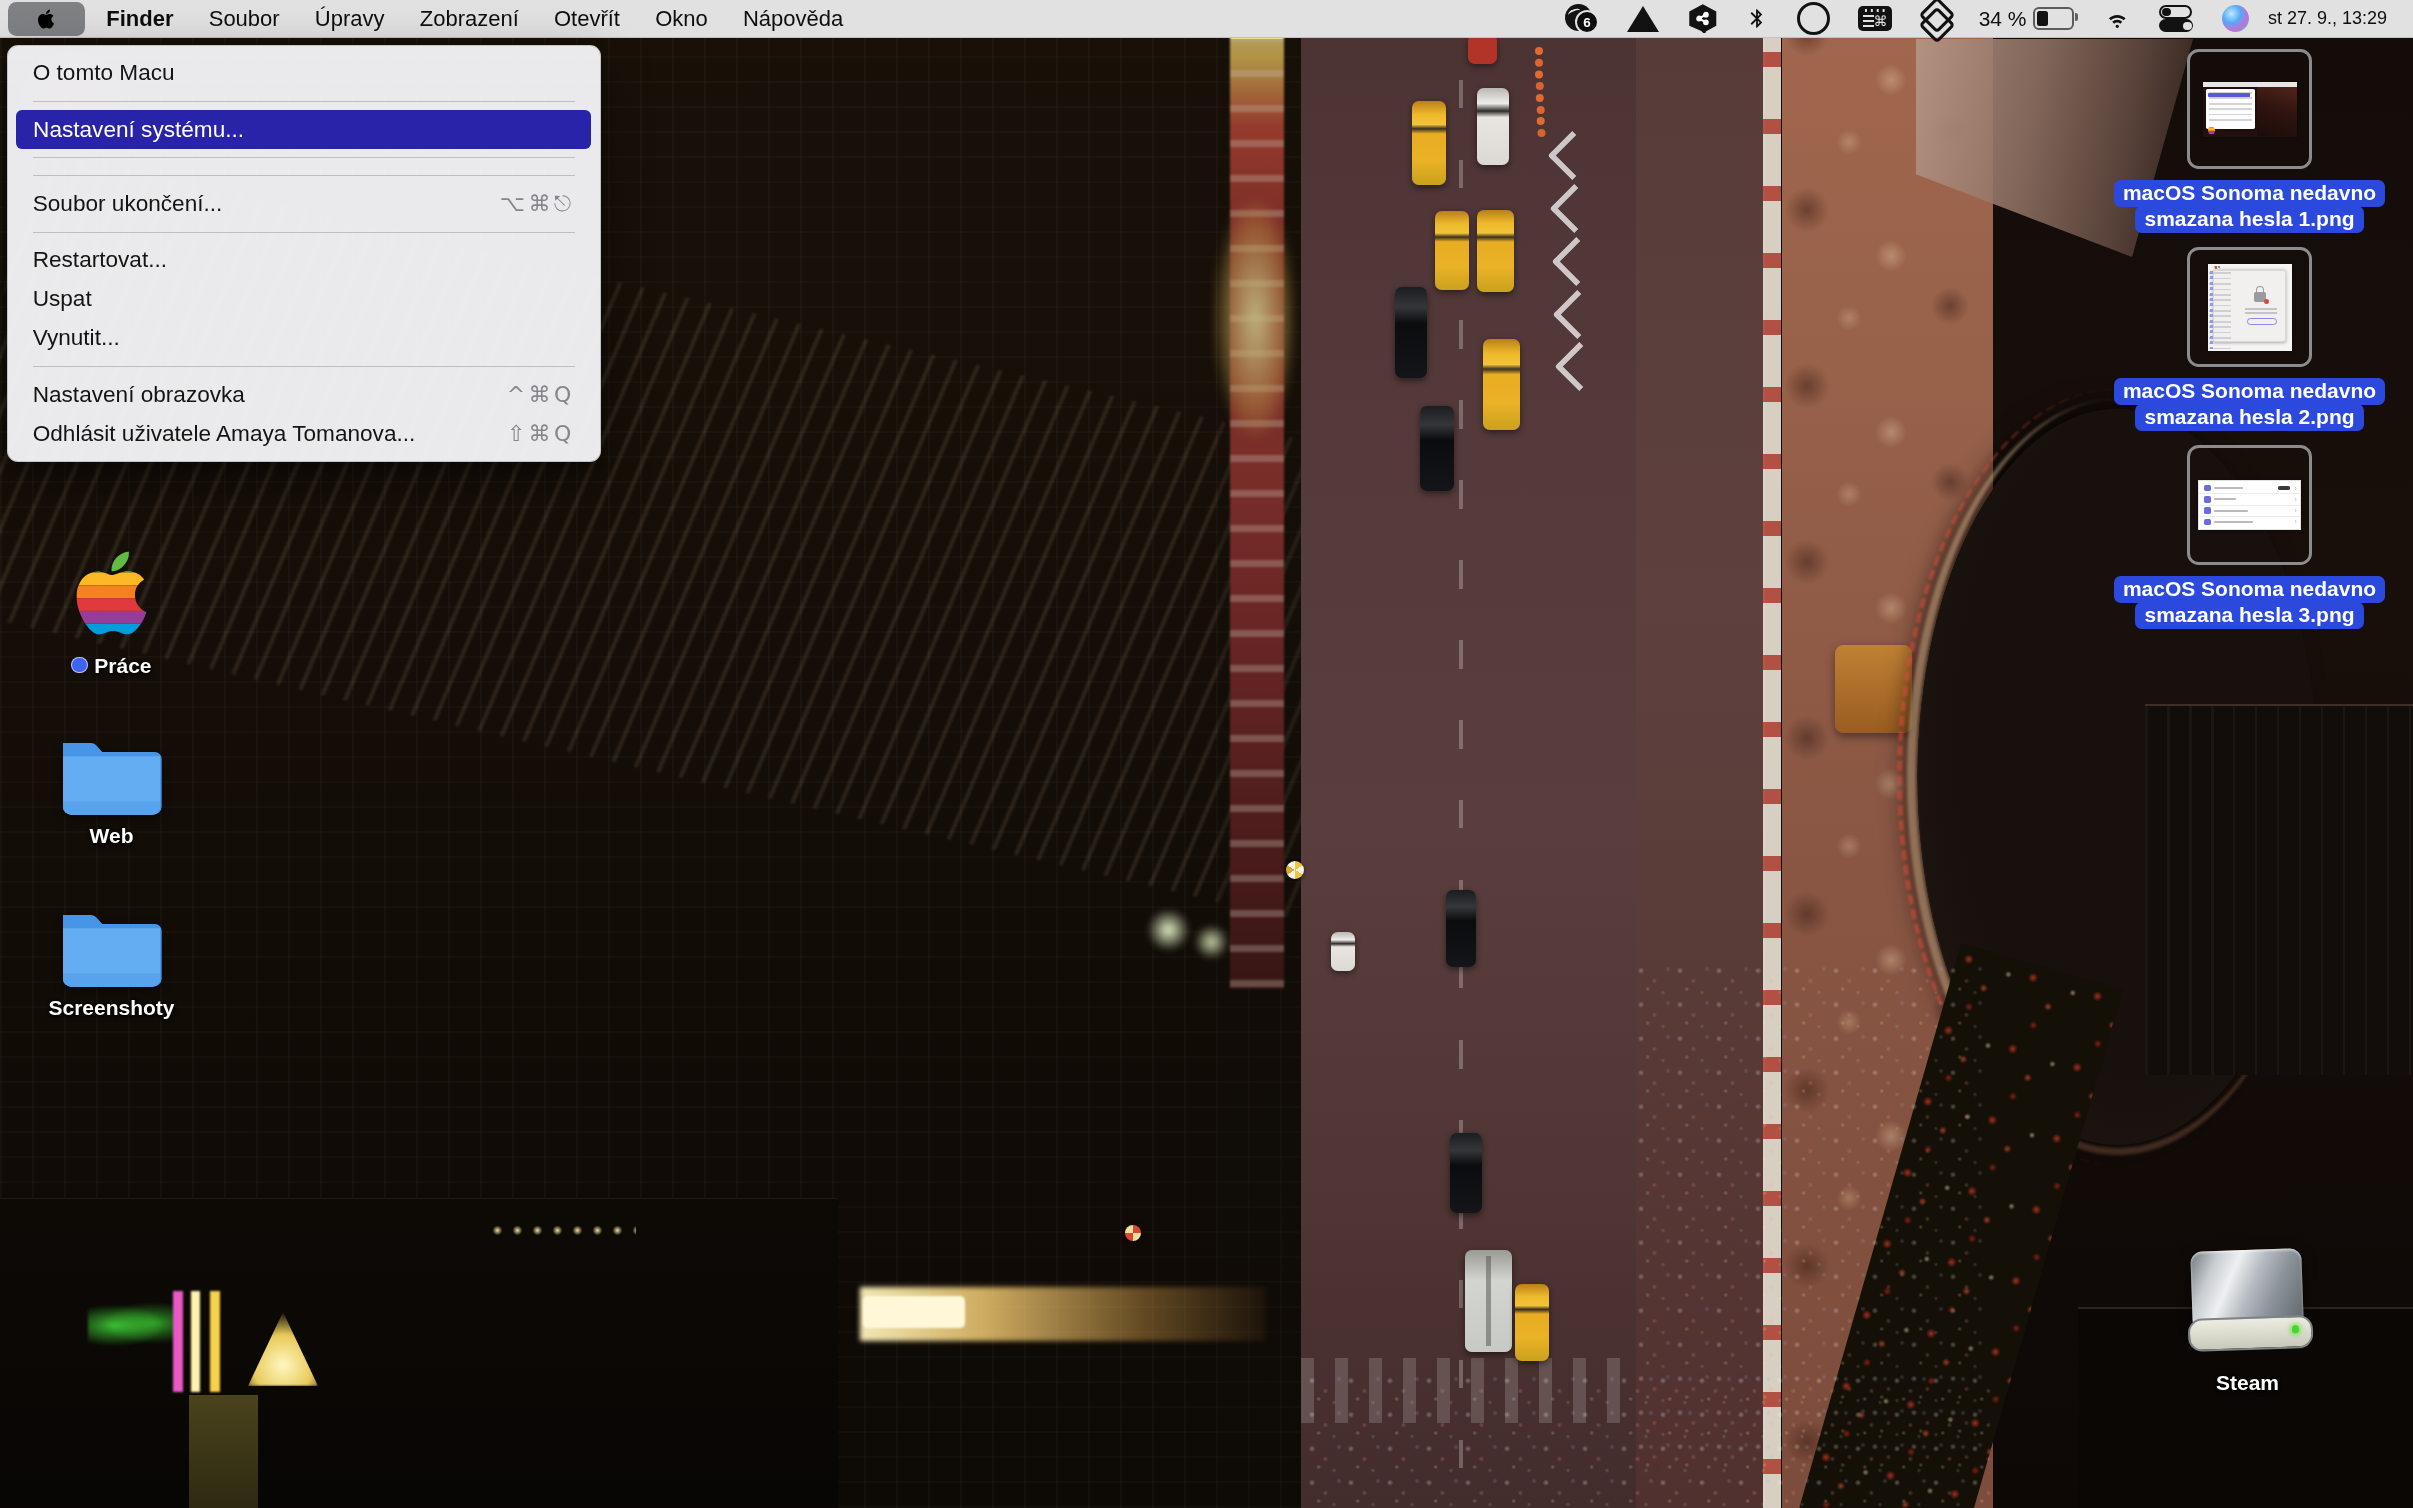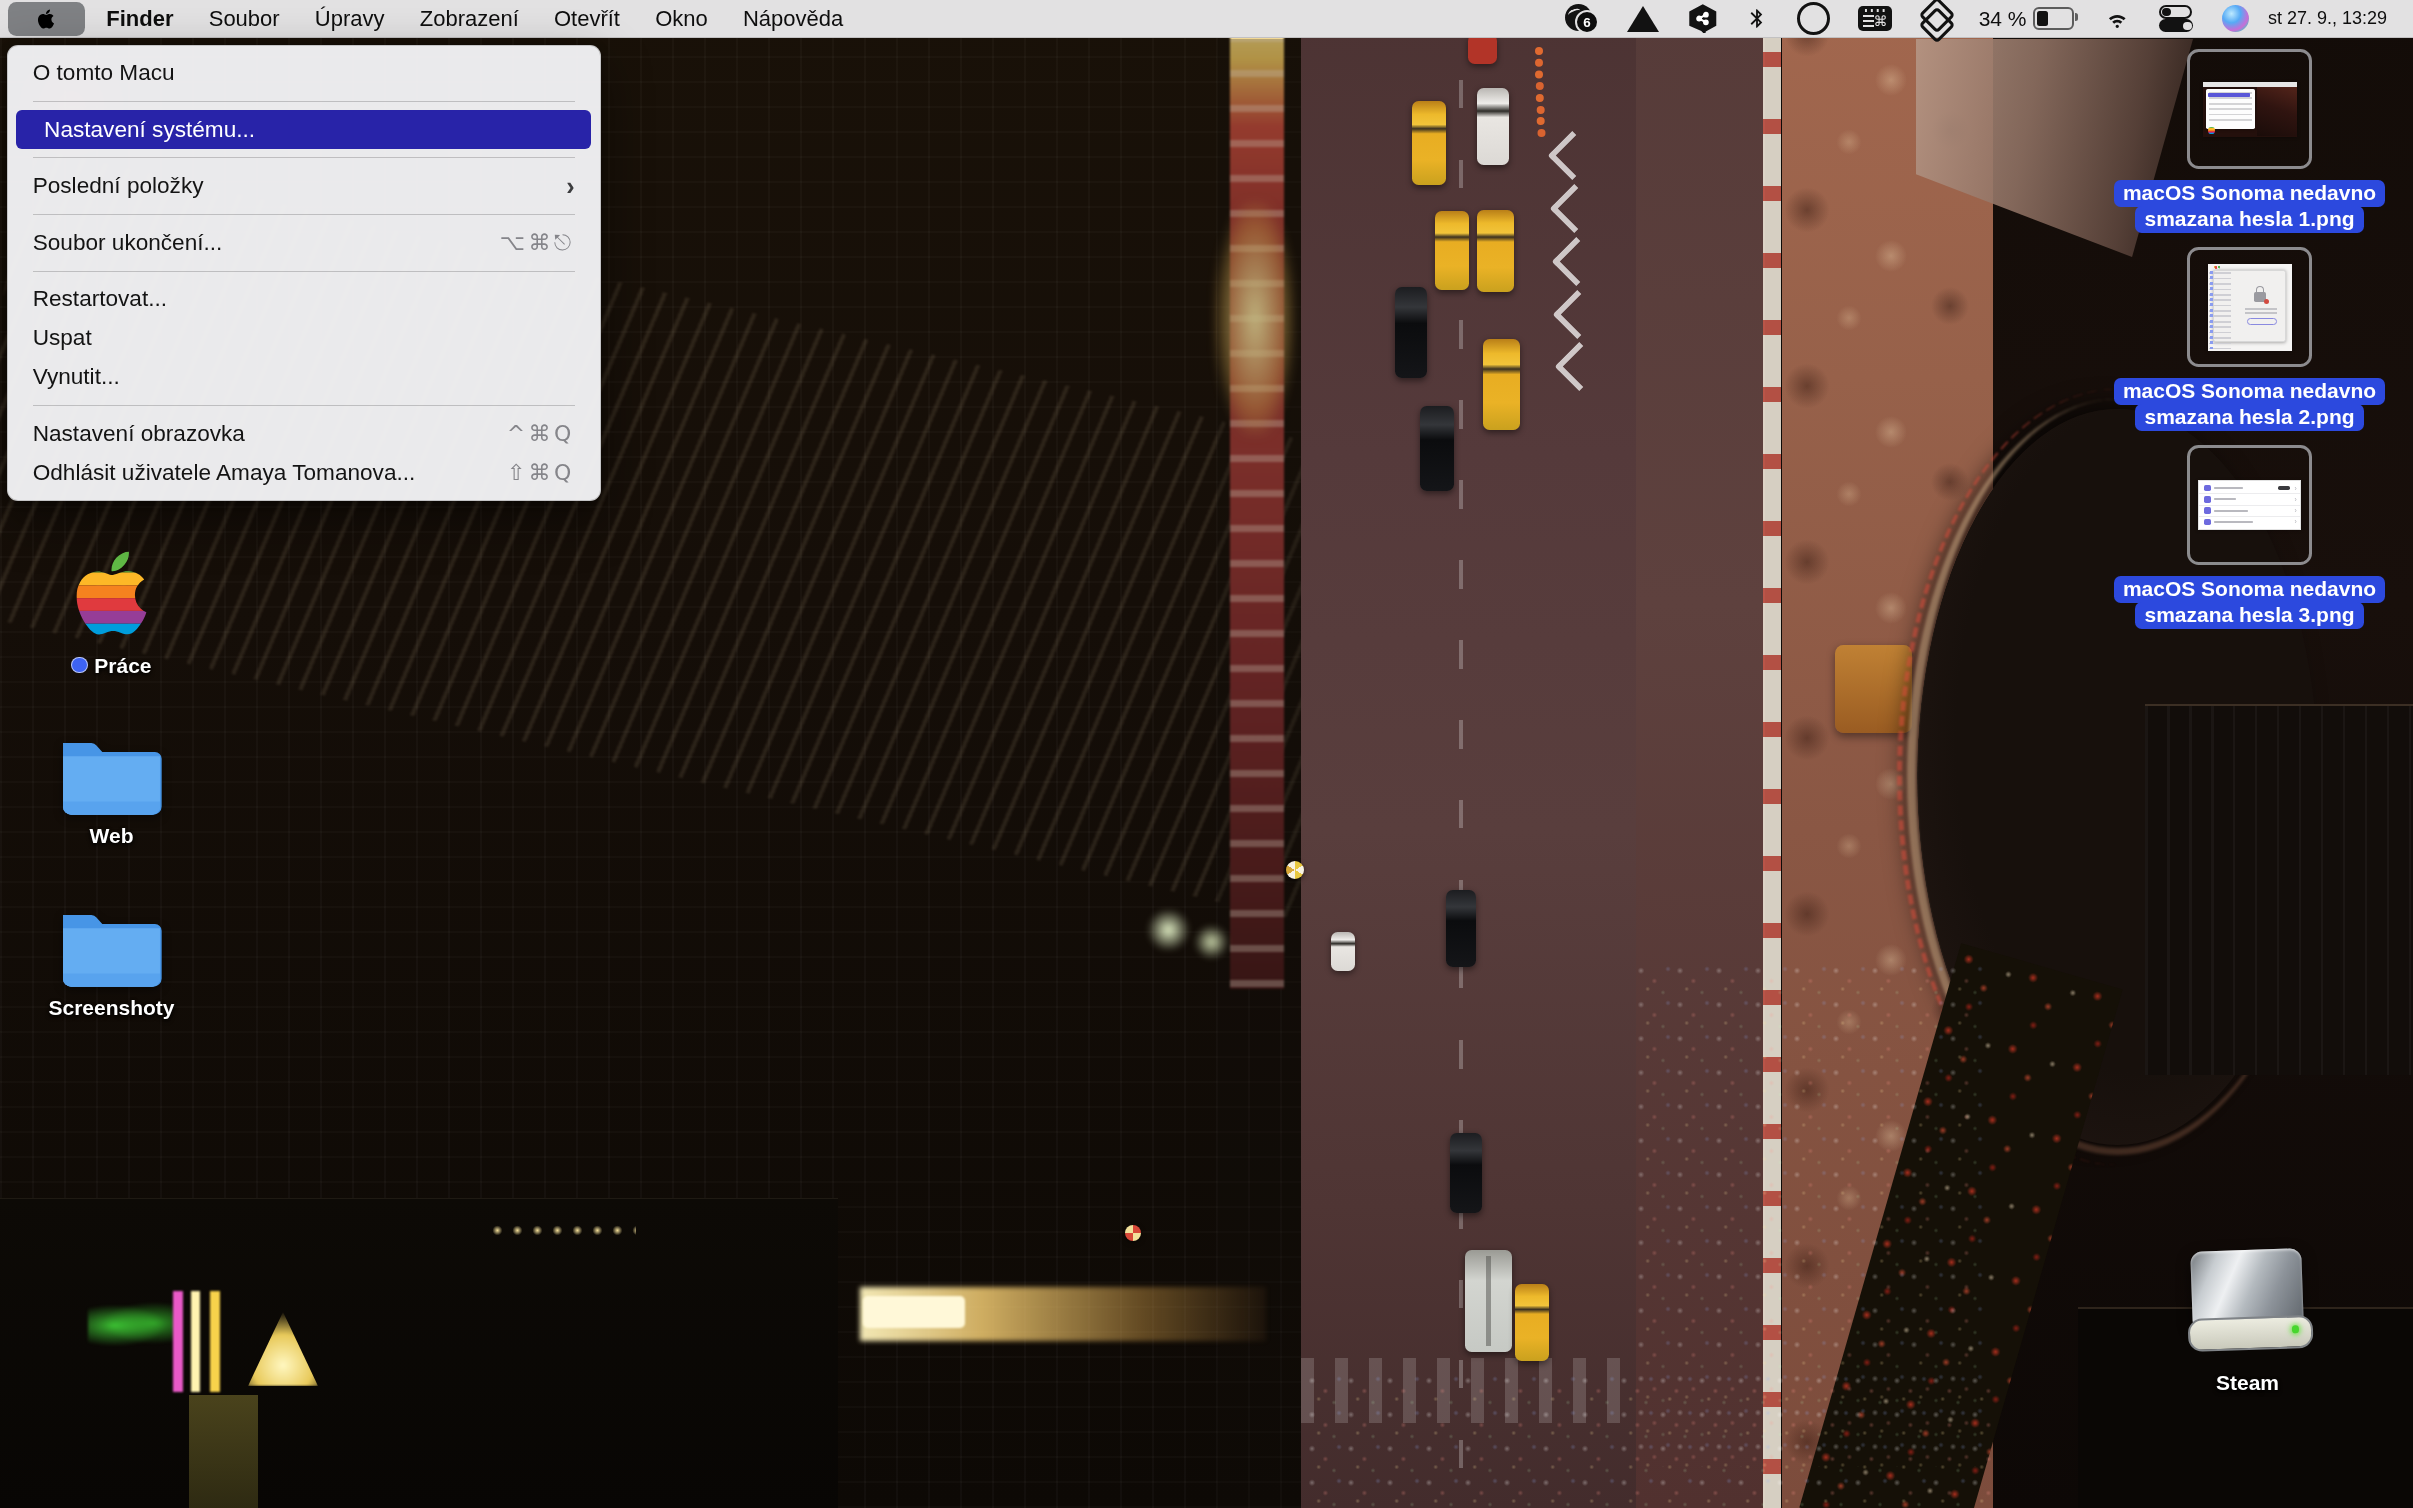--- a/index.html
+++ b/index.html
@@ -179,21 +179,21 @@
 
   
   .amenu{position:absolute;left:6.7px;top:45px;width:592px;z-index:30;
     background:rgba(242,242,244,.97);border-radius:11px;border:0.8px solid rgba(0,0,0,.16);
     box-shadow:0 18.4px 50px rgba(0,0,0,.45), 0 1.7px 8.4px rgba(0,0,0,.25);
     padding:7.5px 0;font-size:22.6px;color:#141414;}
   .mi{height:39px;display:flex;align-items:center;padding:0 25px;white-space:nowrap;}
   .mi .right{margin-left:auto;color:#85858a;font-family:"DejaVu Sans","Liberation Sans",sans-serif;
     font-size:22px;letter-spacing:3.4px;}
   .mi .sub{margin-left:auto;color:#3c3c3e;font-size:25px;font-weight:600;}
-  .mi.hl{background:#2823a8;color:#fff;margin:0 8.4px;padding:0 28px;border-radius:5.9px;}
+  .mi.hl{background:#2823a8;color:#fff;margin:0 8.4px;padding:0 17px;border-radius:5.9px;}
   .msep{height:17.6px;position:relative;}
   .msep::after{content:"";position:absolute;left:25px;right:25px;top:8.4px;border-top:1.7px solid rgba(60,60,60,.25);}
 
   
   .dico{position:absolute;width:159px;display:flex;flex-direction:column;align-items:center;z-index:6;}
   .dlabel{margin-top:7.5px;color:#fff;font-weight:700;font-size:21px;text-align:center;
     text-shadow:0 1.7px 4.2px rgba(0,0,0,.95), 0 0 2.5px rgba(0,0,0,.8);display:flex;align-items:center;gap:6.7px;line-height:25px;}
   .tagdot{width:14.2px;height:14.2px;border-radius:50%;background:#3e63f2;border:1.3px solid rgba(255,255,255,.65);display:inline-block;}
   .applelogo{width:87px;height:104px;}
   .foldersvg{width:107px;height:84px;filter:drop-shadow(0 3.4px 5px rgba(0,0,0,.45));}
@@ -513,24 +513,20 @@
 
 <div class="amenu">
   <div class="mi">
     <span>O tomto Macu</span>
   </div>
   <div class="msep"></div>
   <div class="mi hl">
     <span>Nastavení systému...</span>
   </div>
   <div class="msep"></div>
-  <div class="mi">
-    <span>Poslední položky</span>
-    <span class="sub">›</span>
-  </div>
   <div class="msep"></div>
   <div class="mi">
     <span>Soubor ukončení...</span>
     <span class="right">⌥⌘⎋</span>
   </div>
   <div class="msep"></div>
   <div class="mi">
     <span>Restartovat...</span>
   </div>
   <div class="mi">

